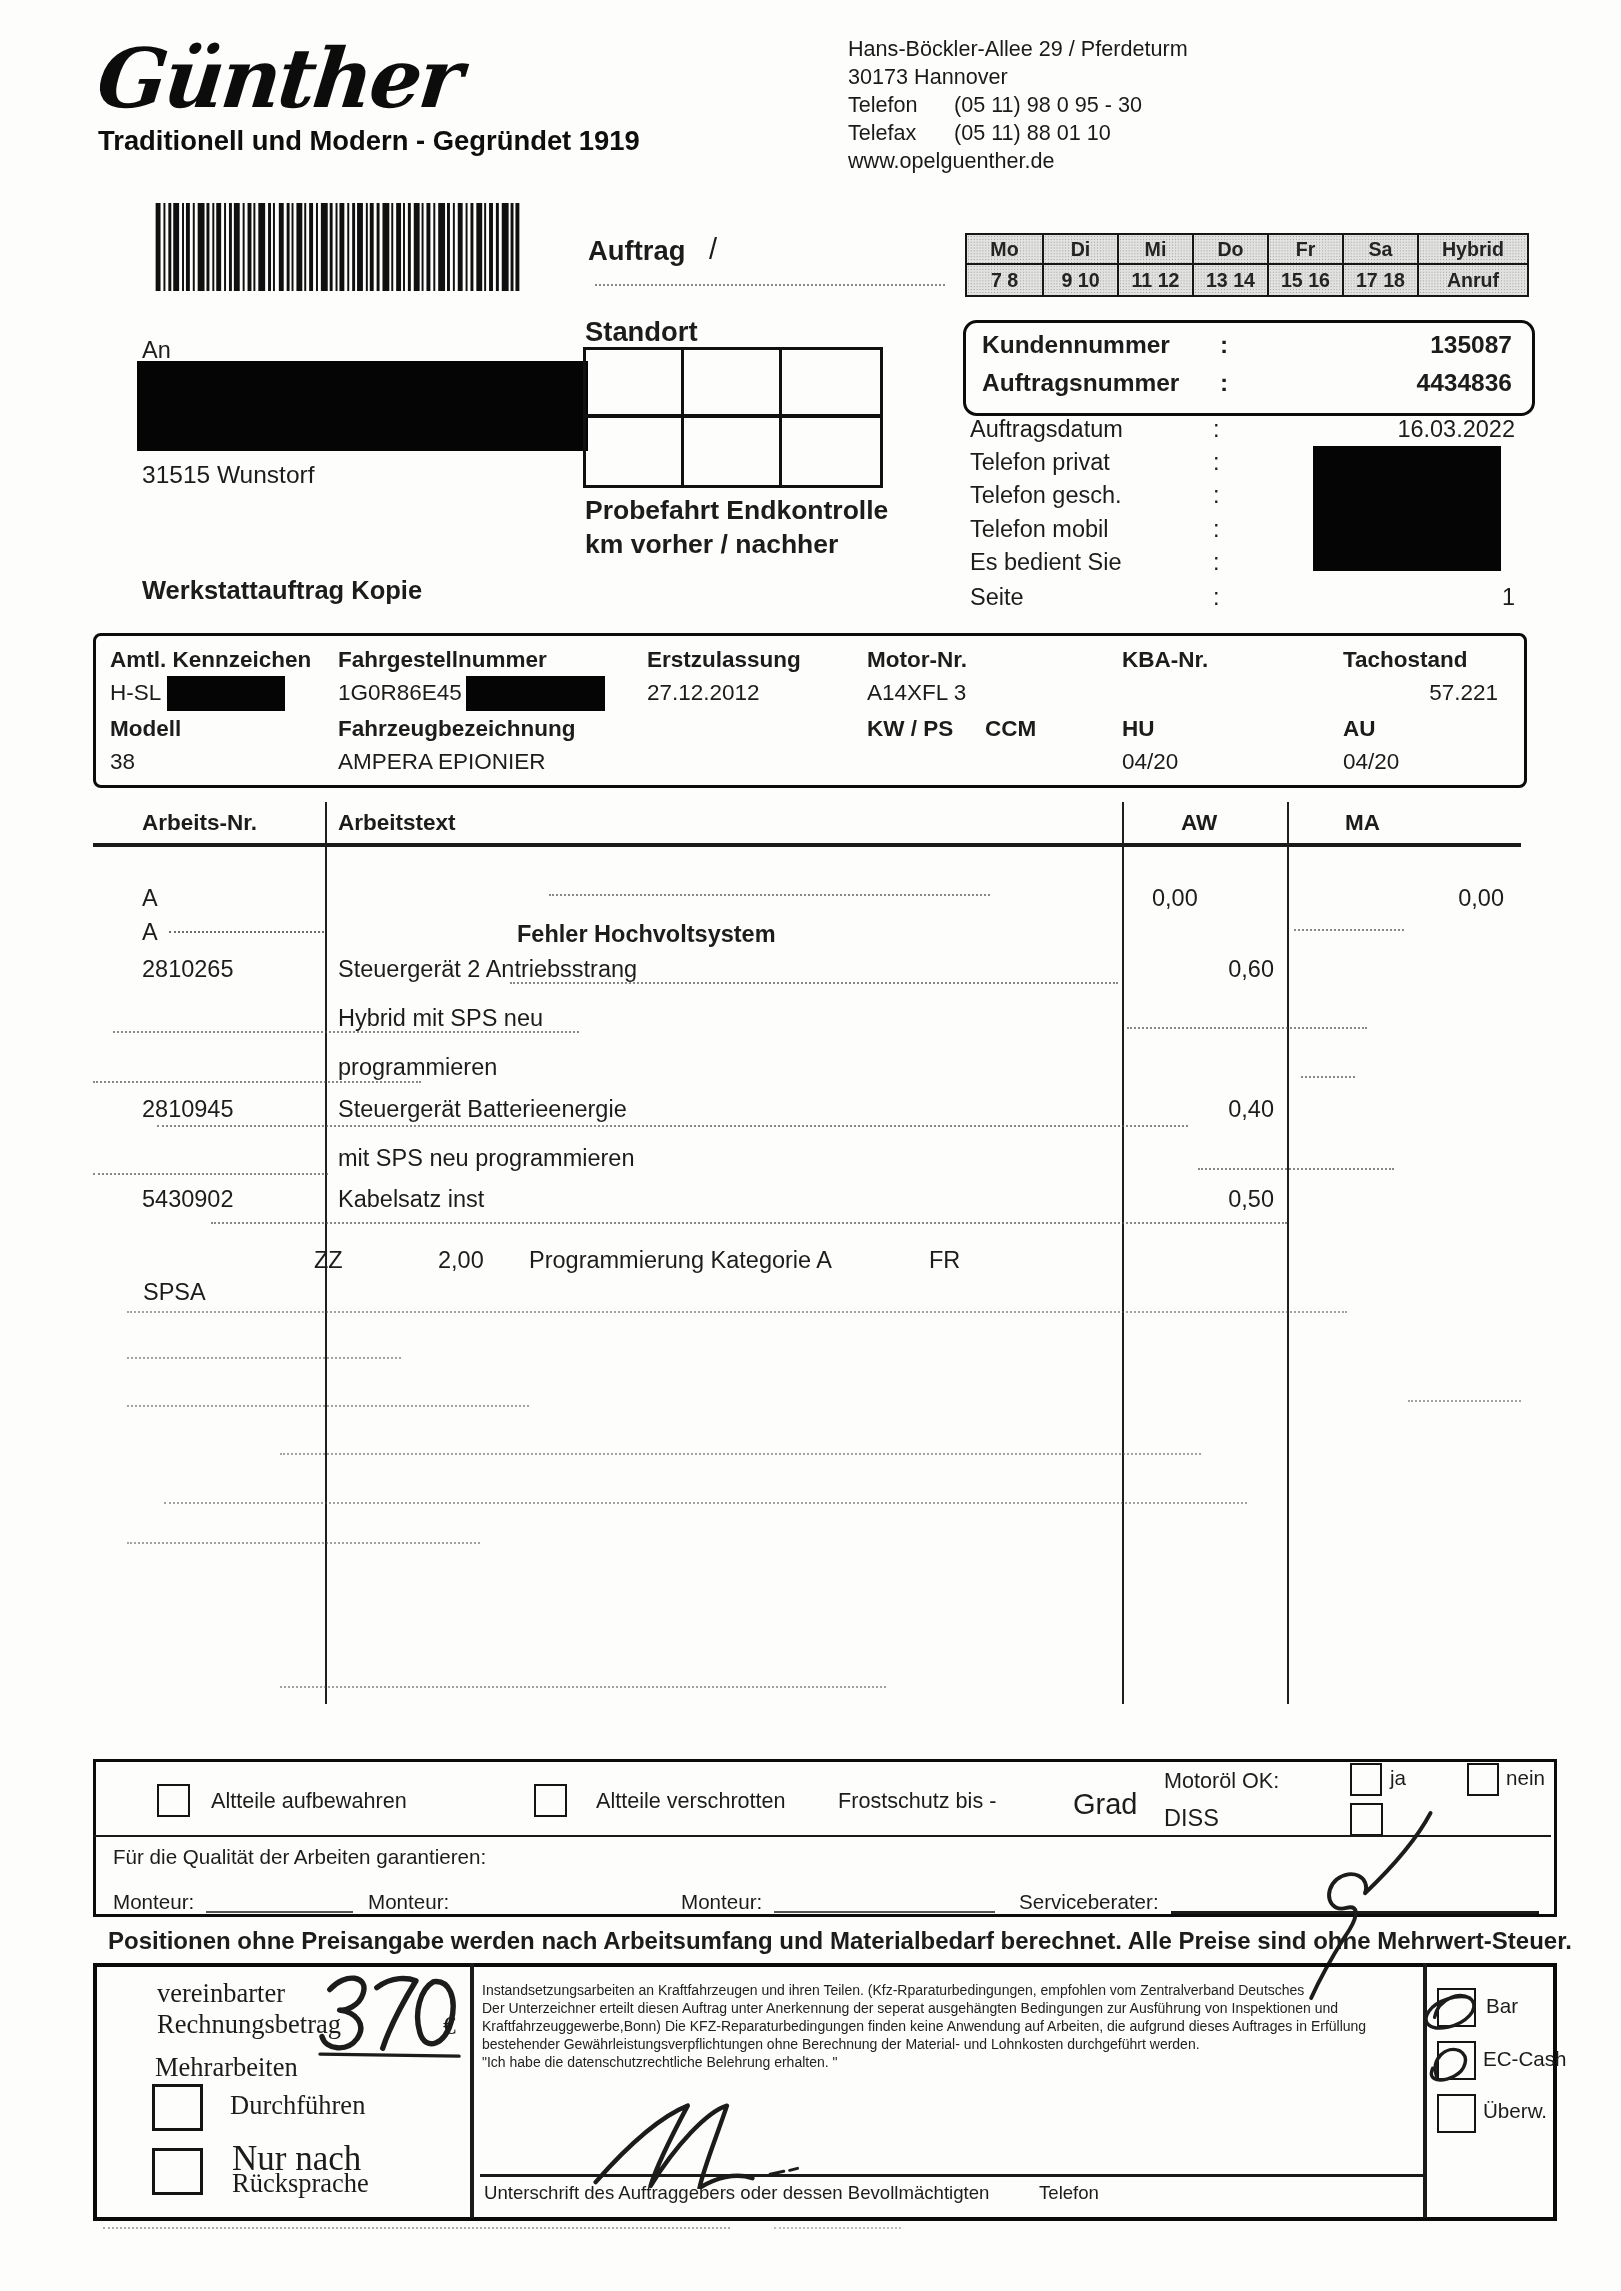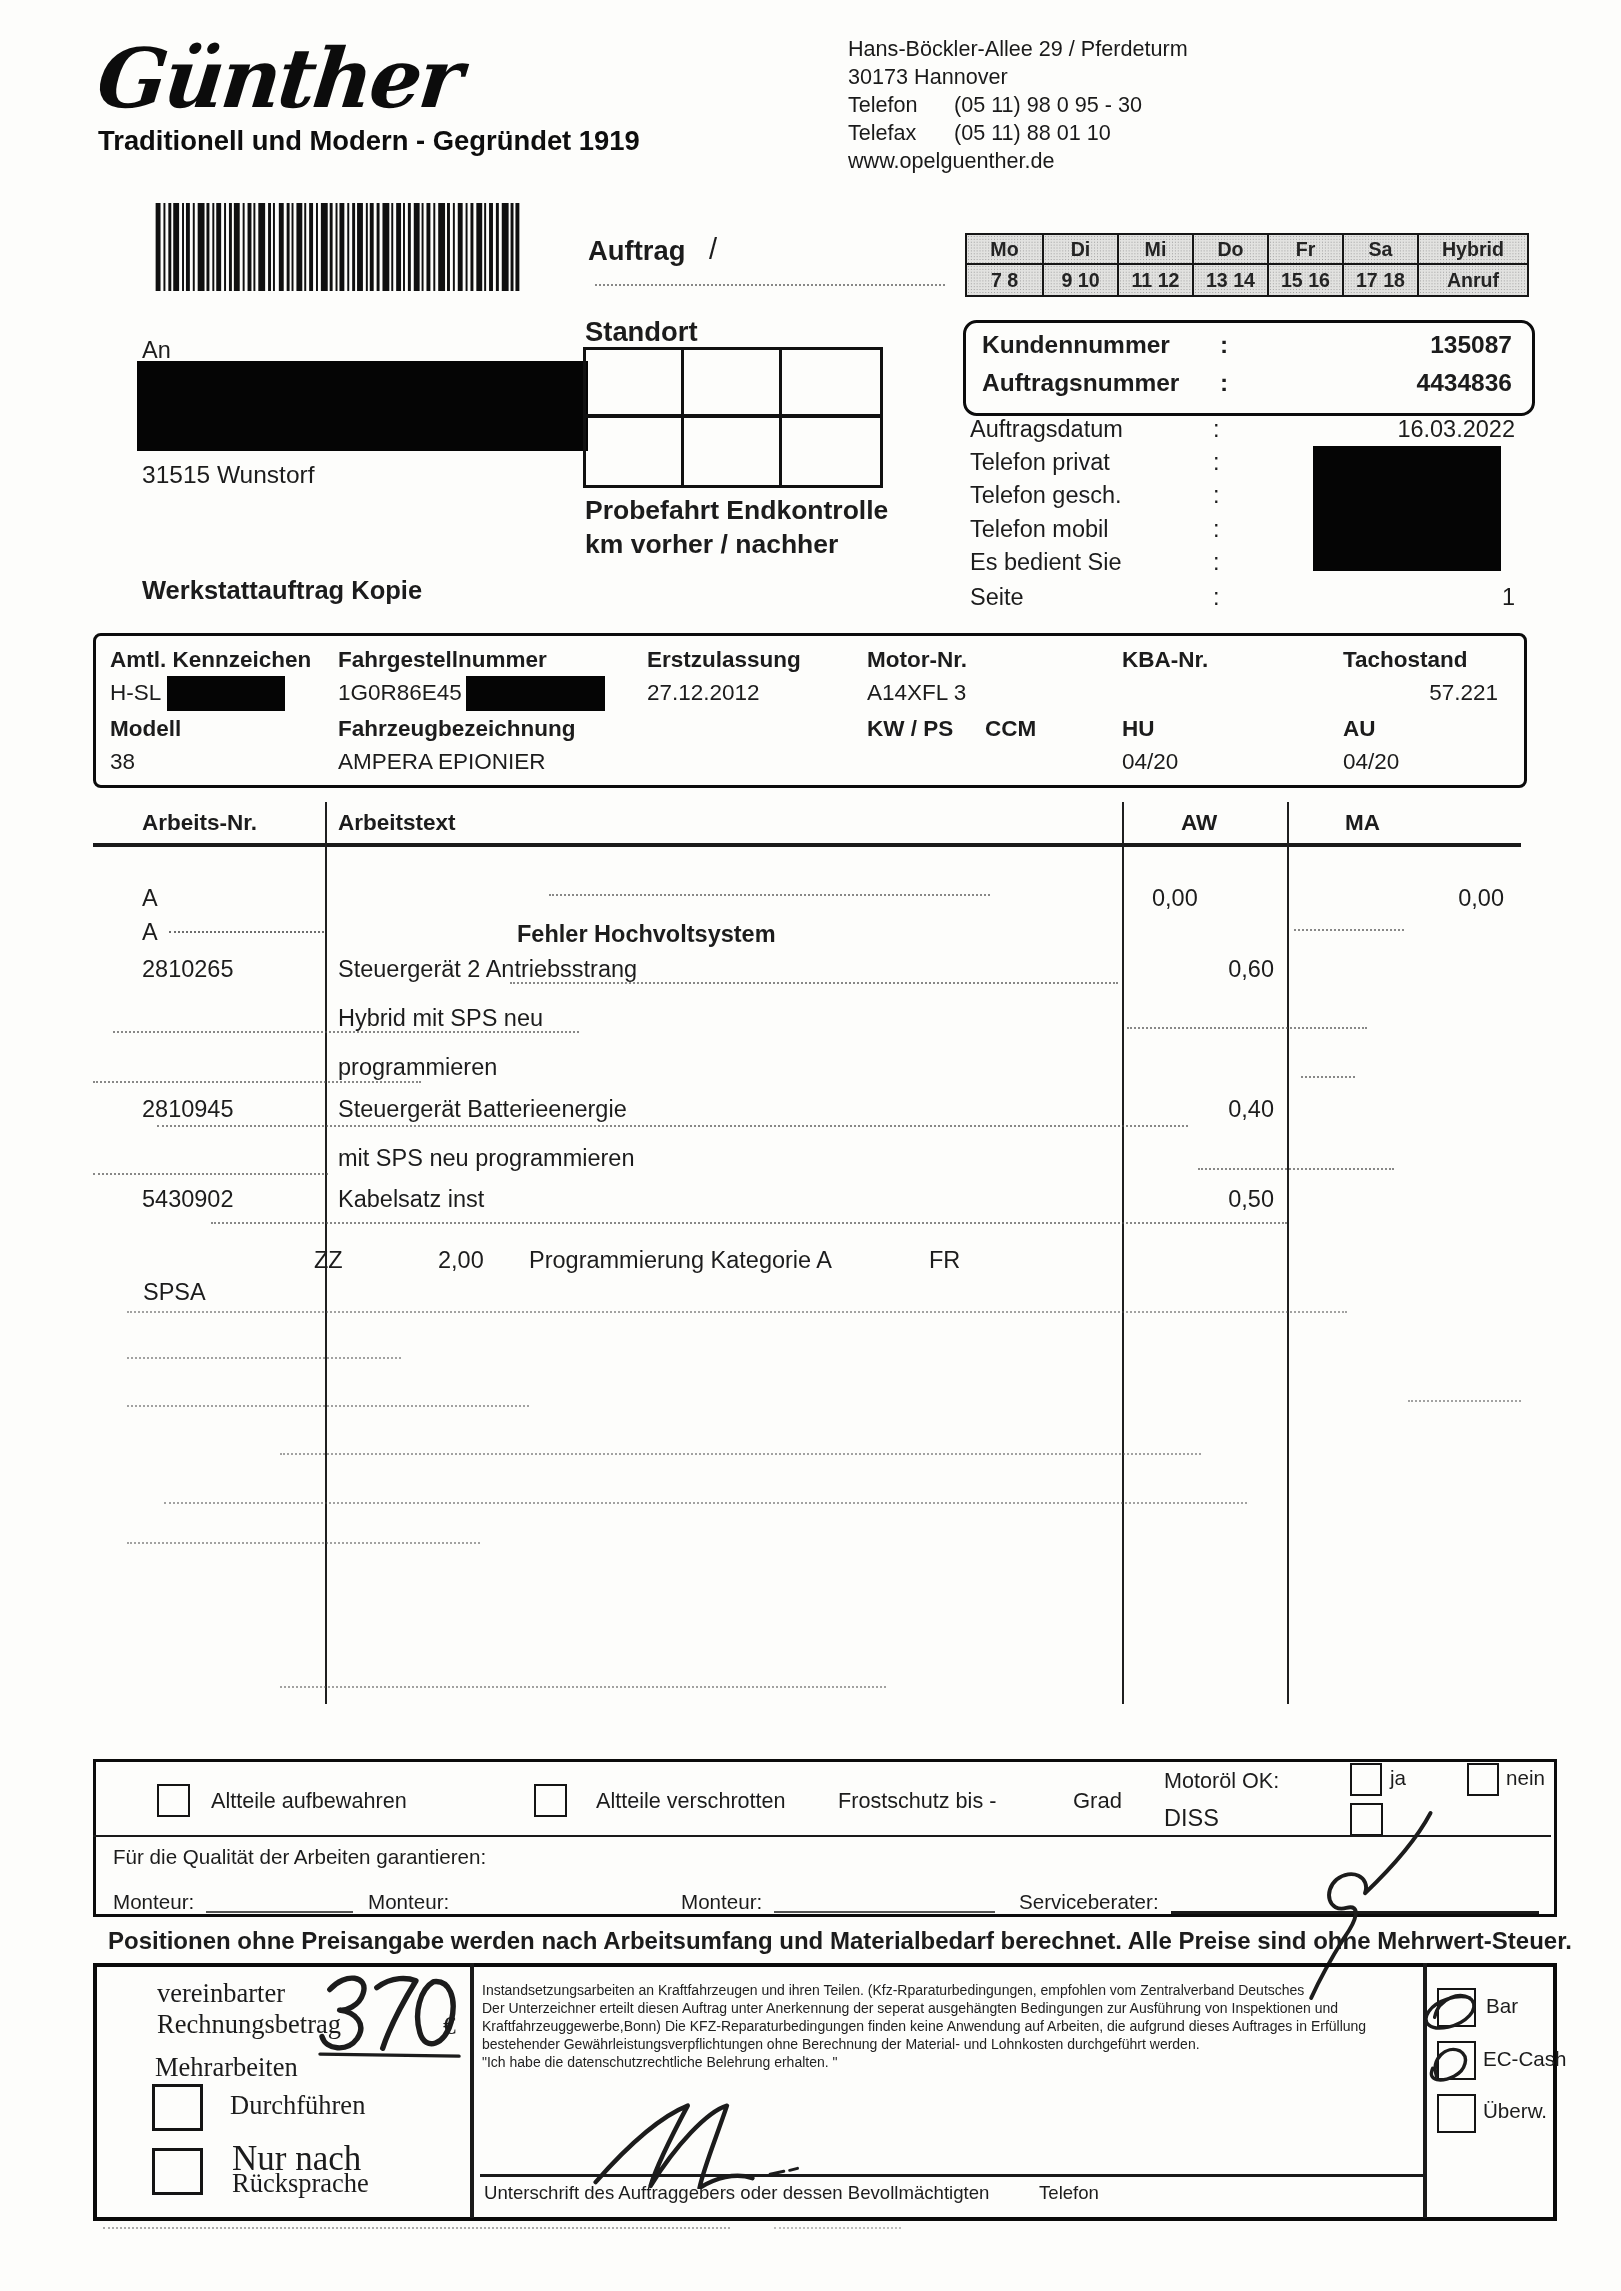--- a/index.html
+++ b/index.html
@@ -272,21 +272,21 @@
   <div class="dot" style="left:164px;top:1502px;width:1083px;opacity:.5;"></div>
   <div class="dot" style="left:127px;top:1542px;width:353px;opacity:.5;"></div>
   <div class="dot" style="left:280px;top:1686px;width:606px;opacity:.5;"></div>
 
   <div class="abs" style="left:93px;top:1759px;width:1458px;height:152px;border:3.9px solid #0c0c0c;"></div>
   <div class="cb" style="left:157px;top:1784px;width:29px;height:29px;"></div>
   <div class="abs" style="left:211px;top:1788px;font-size:21.6px;">Altteile aufbewahren</div>
   <div class="cb" style="left:534px;top:1784px;width:29px;height:29px;"></div>
   <div class="abs" style="left:596px;top:1788px;font-size:21.6px;">Altteile verschrotten</div>
   <div class="abs" style="left:838px;top:1788px;font-size:21.6px;">Frostschutz bis -</div>
-  <div class="abs" style="left:1073px;top:1788px;font-size:22px;">Grad</div>
+  <div class="abs" style="left:1073px;top:1788px;font-size:29px;">Grad</div>
   <div class="abs" style="left:1164px;top:1768px;font-size:21.6px;">Motoröl OK:</div>
   <div class="cb" style="left:1350px;top:1763px;width:28px;height:29px;"></div>
   <div class="abs" style="left:1390px;top:1766px;font-size:20.6px;">ja</div>
   <div class="cb" style="left:1467px;top:1763px;width:28px;height:29px;"></div>
   <div class="abs" style="left:1506px;top:1766px;font-size:20.6px;">nein</div>
   <div class="abs" style="left:1164px;top:1805px;font-size:23.5px;">DISS</div>
   <div class="cb" style="left:1350px;top:1803px;width:29px;height:29px;"></div>
   <div class="solidline" style="left:93px;top:1835px;width:1458px;height:2px;"></div>
   <div class="abs" style="left:113px;top:1845px;font-size:20.6px;">Für die Qualität der Arbeiten garantieren:</div>
   <div class="abs" style="left:113px;top:1890px;font-size:20.6px;">Monteur:</div>

